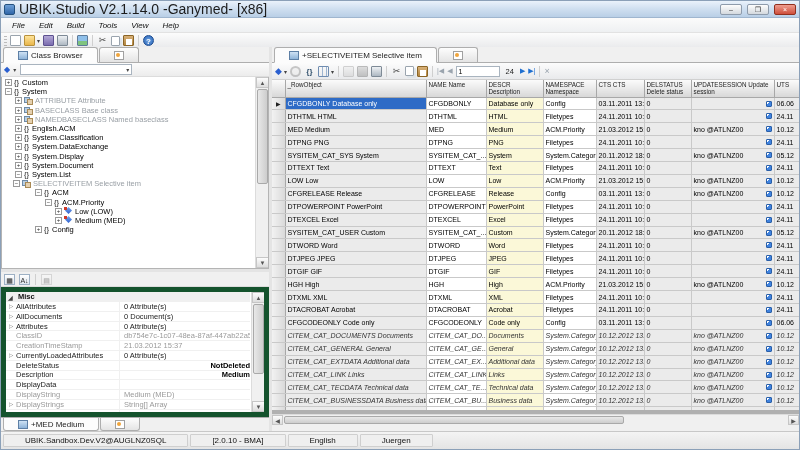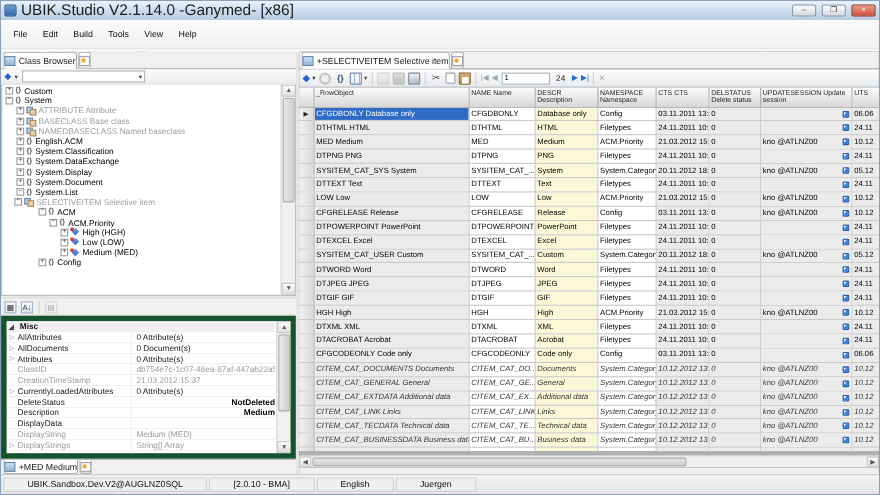--- a/index.html
+++ b/index.html
@@ -10,21 +10,21 @@
   
   #titlebar { height:17px; display:flex; align-items:center; padding:0 3px; gap:4px;
     background:linear-gradient(#eaf2fb,#cfdff0 50%,#b9cfe6); border-bottom:1px solid #9fb6cf; }
   .app-icon { width:11px; height:11px; background:linear-gradient(#6ea0d8,#2f66a8); border:1px solid #24517f; border-radius:2px; }
   #title-text { font-size:14px; color:#1c1c1c; flex:1; }
   .winbtn { width:22px; height:11px; font-size:7px; line-height:9px; text-align:center; color:#333;
     background:linear-gradient(#fdfdfd,#d4d9de); border:1px solid #8e9bab; border-radius:2px; margin-left:1px; }
   .winbtn.close { background:linear-gradient(#ef9d8f,#ce4f3c); color:#fff; border-color:#91301f; }
 
   
-  #menubar { height:27px; display:flex; align-items:center; background:linear-gradient(#fbfbfb,#eef0f2); border-bottom:1px solid #e2e2e2; padding-left:4px; }
+  #menubar { height:15px; display:flex; align-items:center; background:linear-gradient(#fbfbfb,#eef0f2); border-bottom:1px solid #e2e2e2; padding-left:4px;font-style:italic; }
   .menu-item { font-size:8px; color:#111; padding:0 7px; }
   #toolbar { height:16px; display:flex; align-items:center; gap:3px; background:linear-gradient(#fcfcfc,#e9eaec); border-bottom:1px solid #d6d6d6; padding:0 3px; }
   .grip { width:3px; height:10px; background:repeating-linear-gradient(#bbb 0 1px, transparent 1px 3px); }
   .tsep { width:1px; height:11px; background:#cfcfcf; margin:0 1px; }
   .mi { display:inline-block; width:11px; height:11px; font-size:8px; line-height:11px; text-align:center; border-radius:1px; }
   .mi-page { background:#fff; border:1px solid #9aa4ae; }
   .mi-folder { background:linear-gradient(#ffe49a,#e8b64c); border:1px solid #b8913c; }
   .mi-build { background:linear-gradient(#b3a8d6,#7a6cae); border:1px solid #5d5190; }
   .mi-print { background:linear-gradient(#eef1f4,#aeb8c2); border:1px solid #7e8a96; }
   .mi-image { background:linear-gradient(#8fc0ea 55%,#7fc47f 55%); border:1px solid #5d7a99; }
@@ -39,24 +39,24 @@
   .mi-table { background:linear-gradient(#b9d0ec 3px,#fff 3px); border:1px solid #6f8cb0;
     background-image:linear-gradient(90deg, transparent 3px, #9db4d0 3px, #9db4d0 4px, transparent 4px, transparent 7px, #9db4d0 7px, #9db4d0 8px, transparent 8px); }
   .mi-form { background:linear-gradient(#e8e8e8,#c6c6c6); border:1px solid #979797; }
   .mi-save { background:linear-gradient(#9db9e0,#5d82b4); border:1px solid #44618c; }
   .dd { font-size:6px; color:#444; margin-left:-1px; }
   .disabled { opacity:.4; filter:grayscale(1); }
 
   
   #leftpanel { position:absolute; left:0; top:46px; width:268px; bottom:18px; display:flex; flex-direction:column; background:#f0f0f0; }
   #splitter { position:absolute; left:268px; top:46px; width:3px; bottom:18px; background:#e4e4e4; }
-  #rightpanel { position:absolute; left:271px; top:46px; right:0; bottom:18px; display:flex; flex-direction:column; background:#0c4a6e; }
+  #rightpanel { position:absolute; left:271px; top:46px; right:0; bottom:18px; display:flex; flex-direction:column; background:#ec4899; }
 
   .tabstrip { height:16px; display:flex; align-items:flex-end; padding-left:2px; gap:1px; background:#f0f0f0; border-bottom:1px solid #aeaeae; }
-  .tab { display:inline-flex; align-items:center; gap:3px; height:15px; padding:0 0; font-size:8px;
+  .tab { display:inline-flex; align-items:center; gap:3px; height:15px; padding:0 14px; font-size:8px;
     border:1px solid #aeaeae; border-bottom:none; border-radius:3px 3px 0 0; background:linear-gradient(#fdfdfd,#e4e4e4); color:#222; }
   .tab.active { background:#fcfcfc; height:16px; margin-bottom:-1px; border-bottom:1px solid #fcfcfc; }
   .tab-icon { width:10px; height:9px; background:linear-gradient(#cfe2f4,#8fb4d9); border:1px solid #5d7fa5; }
   .tab-icon.doc { background:#fff; border:1px solid #a0a0a0; position:relative; }
   .tab-icon.doc::after { content:""; position:absolute; left:1px; top:1px; width:4px; height:4px; background:#f0a53c; border-radius:50%; }
 
   
   #tree-toolbar { height:14px; display:flex; align-items:center; gap:4px; padding:0 3px; background:linear-gradient(#fbfbfb,#ececec); border-bottom:1px solid #dcdcdc; }
   #class-combo { width:112px; height:11px; background:#fff; border:1px solid #a9b4bf; display:flex; align-items:center; justify-content:flex-end; padding-right:2px; font-size:6px; color:#555; }
   #tree { position:relative; flex:1; background:#fff; border:1px solid #b4b4b4; border-top:none; overflow:hidden; }
@@ -255,25 +255,20 @@
           </div>
           <div class="tree-row" style="padding-left: 32px;">
             <span class="expander">−</span>
             <span class="ticon ticon-namespace">{}</span>
             <span class="tlabel">ACM</span>
           </div>
           <div class="tree-row" style="padding-left: 42px;">
             <span class="expander">−</span>
             <span class="ticon ticon-namespace">{}</span>
             <span class="tlabel">ACM.Priority</span>
-          </div>
-          <div class="tree-row" style="padding-left: 52px;">
-            <span class="expander">+</span>
-            <span class="ticon ticon-object"></span>
-            <span class="tlabel">High (HGH)</span>
           </div>
           <div class="tree-row" style="padding-left: 52px;">
             <span class="expander">+</span>
             <span class="ticon ticon-object"></span>
             <span class="tlabel">Low (LOW)</span>
           </div>
           <div class="tree-row" style="padding-left: 52px;">
             <span class="expander">+</span>
             <span class="ticon ticon-object"></span>
             <span class="tlabel">Medium (MED)</span>

